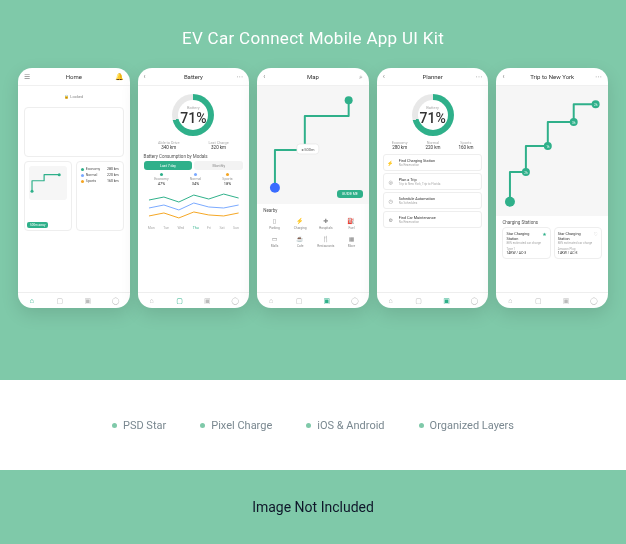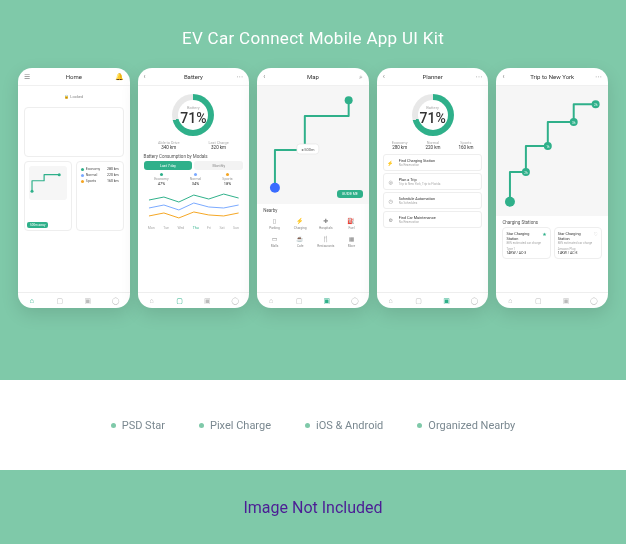--- a/index.html
+++ b/index.html
@@ -122,21 +122,21 @@
   .features-band {
     height: 90px; background:#fff; display:flex; align-items:center; justify-content:center; gap:34px;
     border-bottom: none;
   }
   .feature { font-size: 11px; color:#7a8890; display:flex; align-items:center; gap:6px;}
   .feature .bullet { width:5px; height:5px; border-radius:50%; background:#7fc9a9; }
 
   .bottom-band {
     flex:1; background:#7fc9a9; display:flex; align-items:center; justify-content:center;
   }
-  .bottom-band .txt { color:#4c1d95; font-size:16px; }
+  .bottom-band .txt { color:#0f172a; font-size:14px; }
 </style>
 </head>
 <body>
 
 <div class="top-band">
   <div class="title">EV Car Connect Mobile App UI Kit</div>
 
   <div class="phones">
 
     <div class="phone">
@@ -452,19 +452,19 @@
   <div class="feature">
       <span class="bullet"></span>
       <span>Pixel Charge</span>
     </div>
   <div class="feature">
       <span class="bullet"></span>
       <span>iOS &amp; Android</span>
     </div>
   <div class="feature">
       <span class="bullet"></span>
-      <span>Organized Nearby</span>
+      <span>Organized Layers</span>
     </div>
 </div>
 
 <div class="bottom-band">
   <div class="txt">Image Not Included</div>
 </div>
 
 </body></html>

